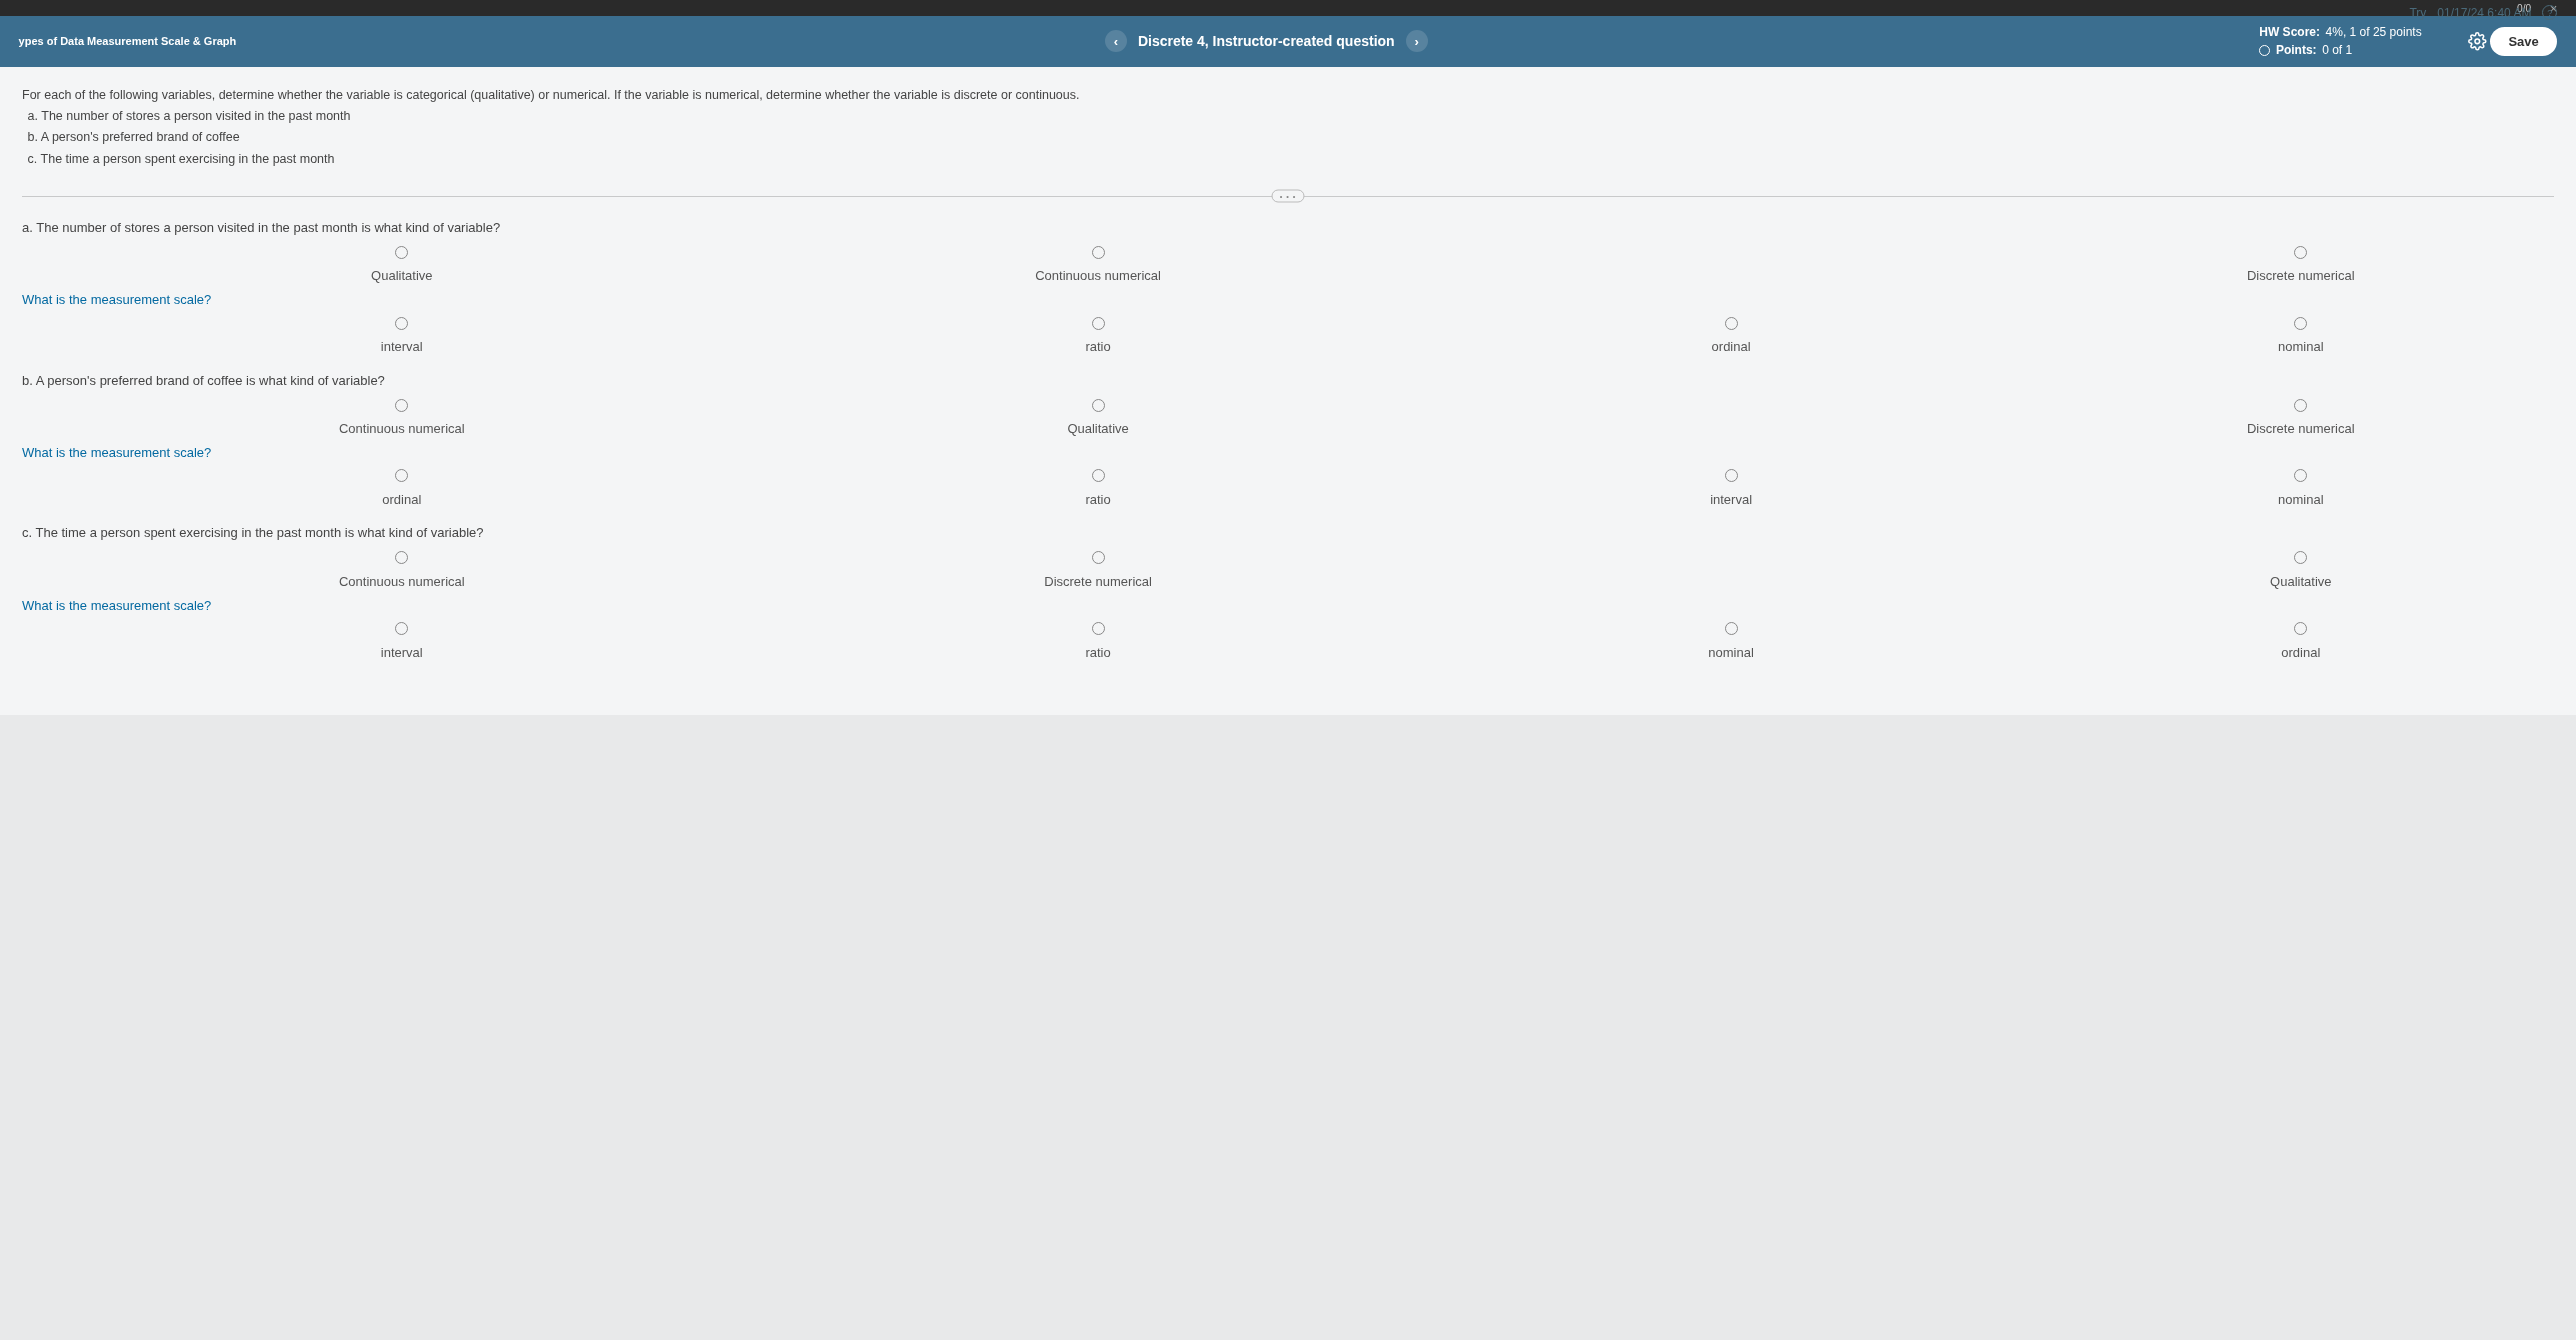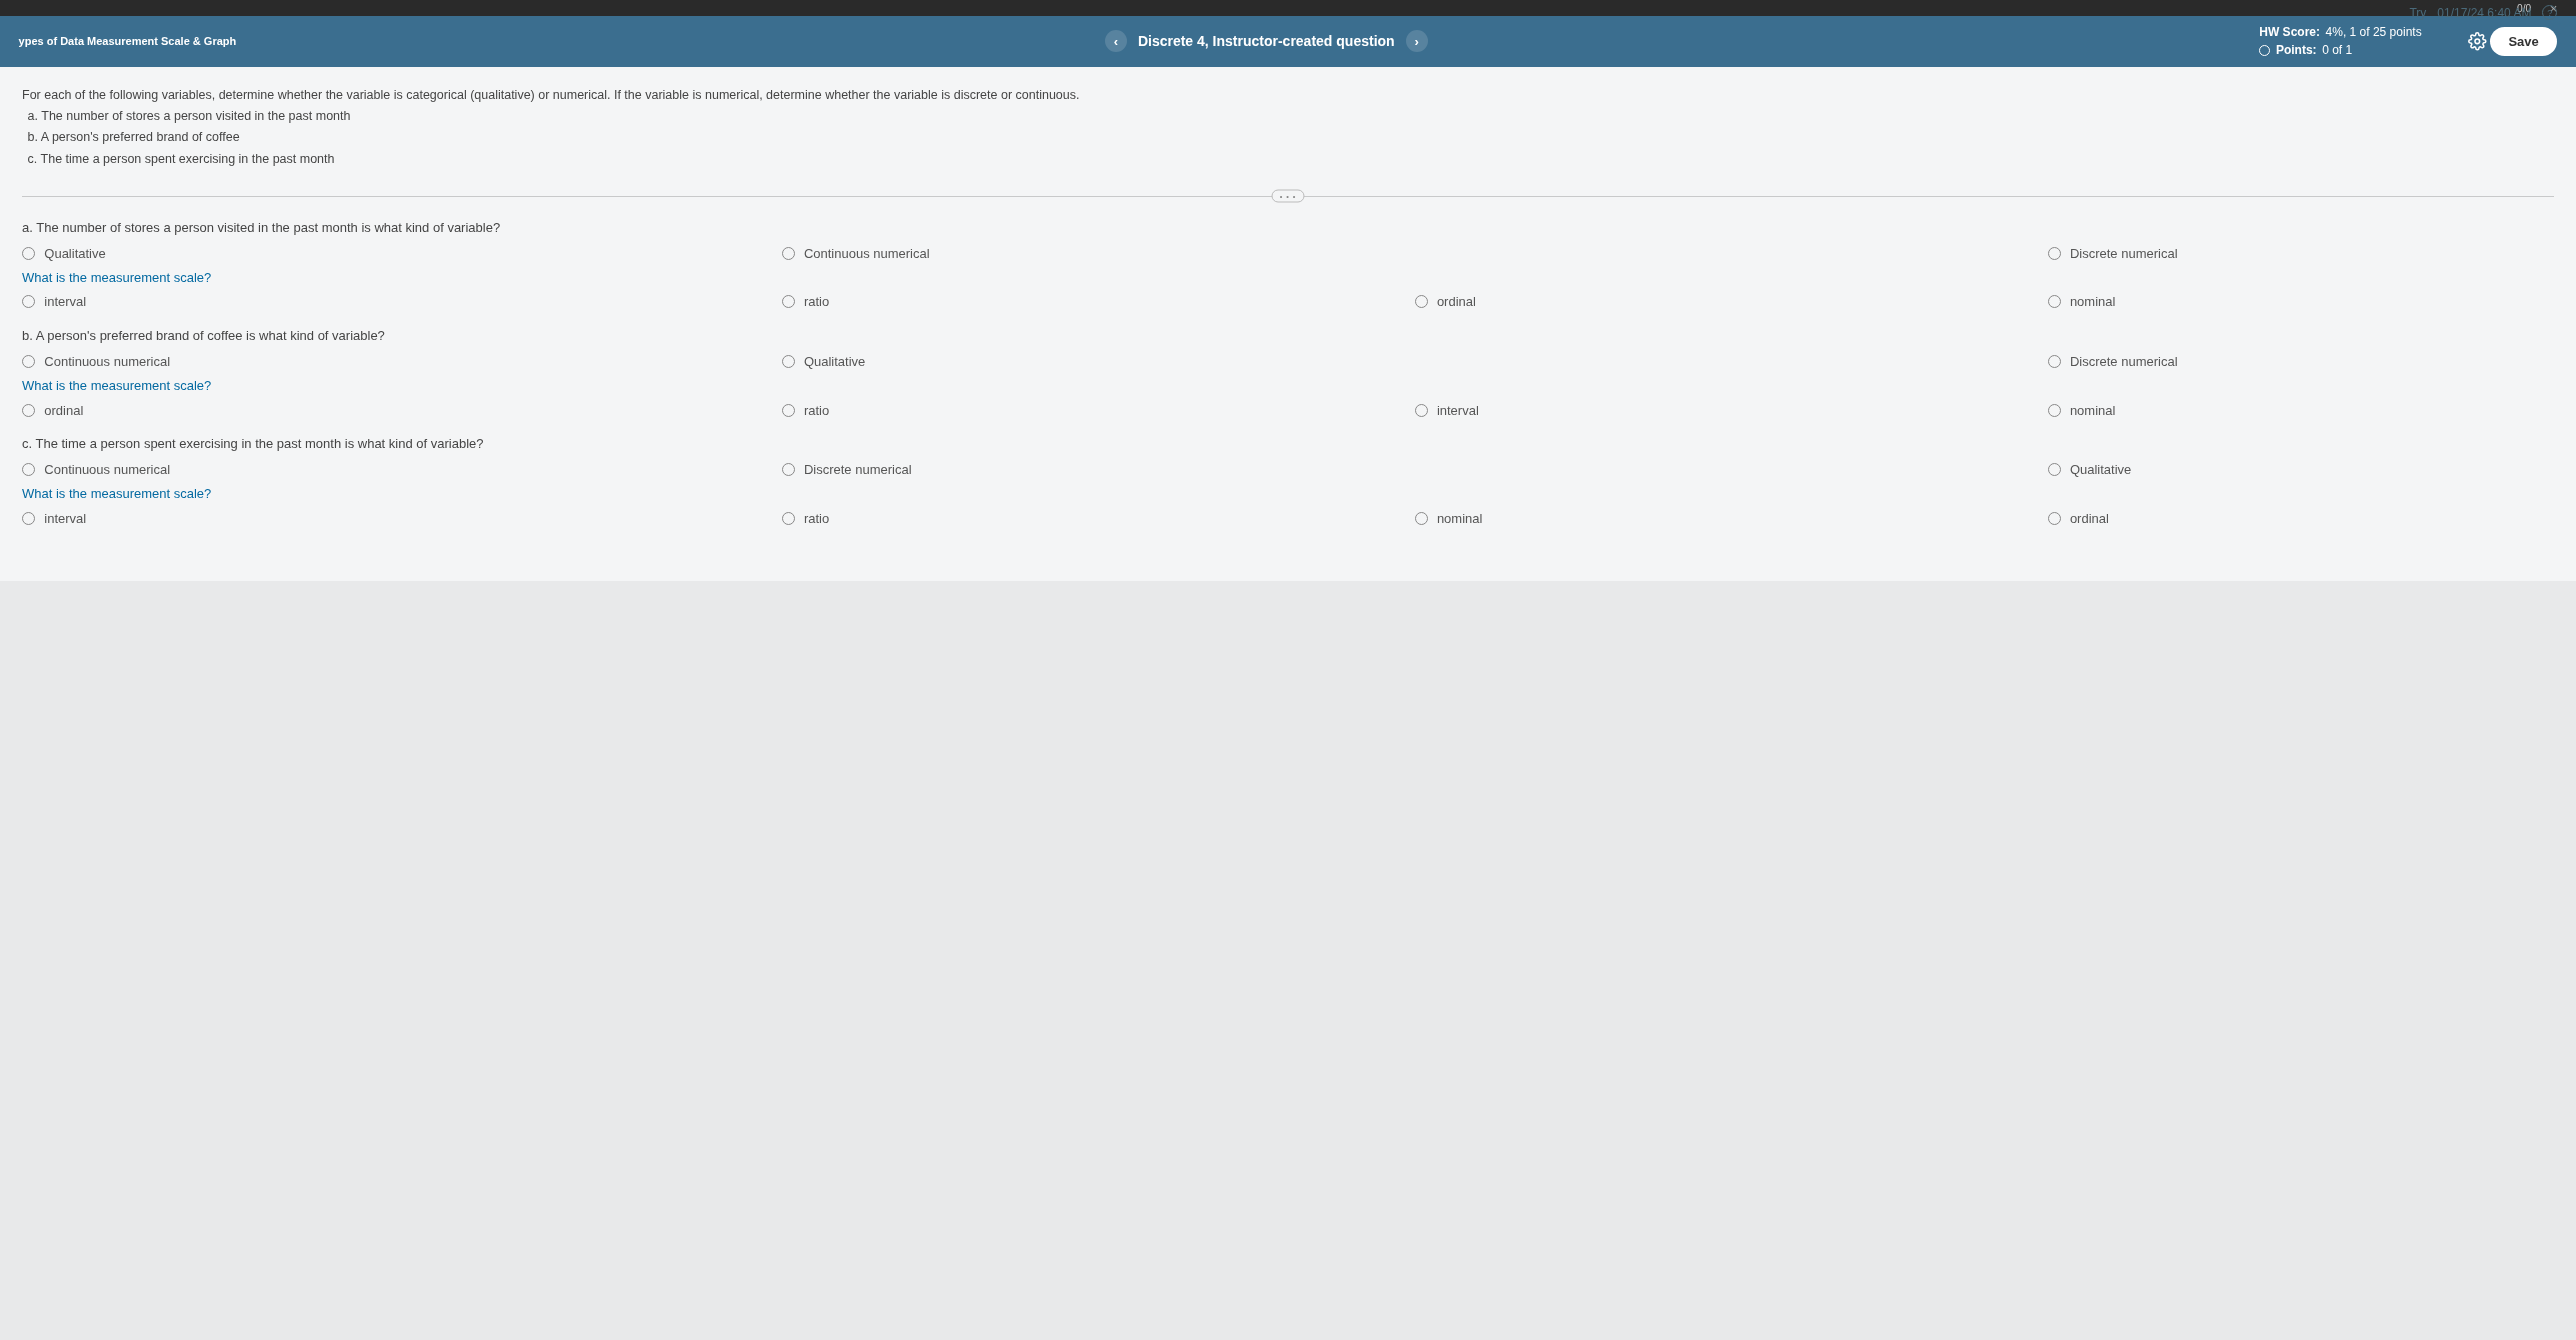--- a/index.html
+++ b/index.html
@@ -158,20 +158,21 @@
     gap: 11px 0;
     margin-bottom: 7.4px;
   }
   .opt {
     display: flex;
     align-items: center;
     gap: 9.3px;
     font-size: 13px;
     color: #555;
     cursor: pointer;
+    flex-direction: column;
   }
   .opt .radio {
     width: 13px;
     height: 13px;
     border: 1.4px solid #888;
     border-radius: 50%;
     flex-shrink: 0;
   }
   
   .w1 { width: 30%; min-width: 204px; }

